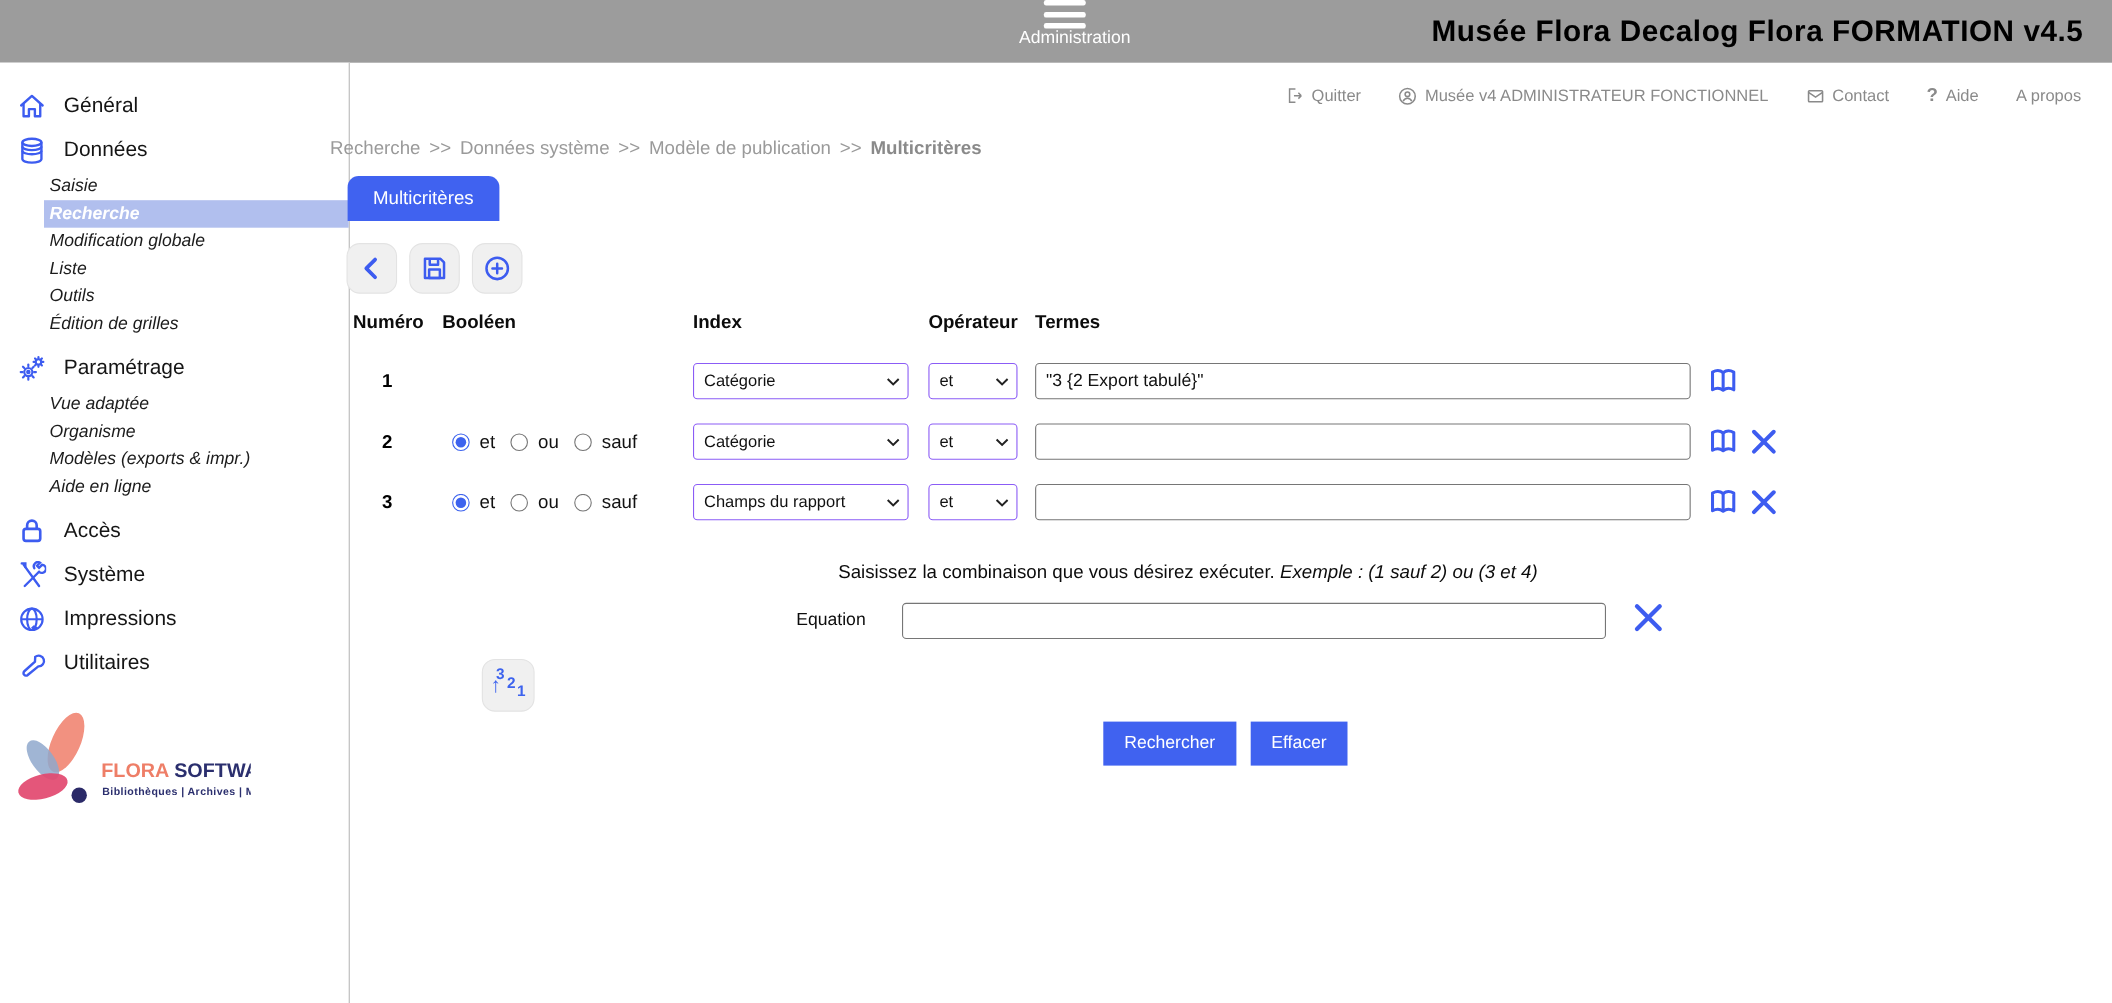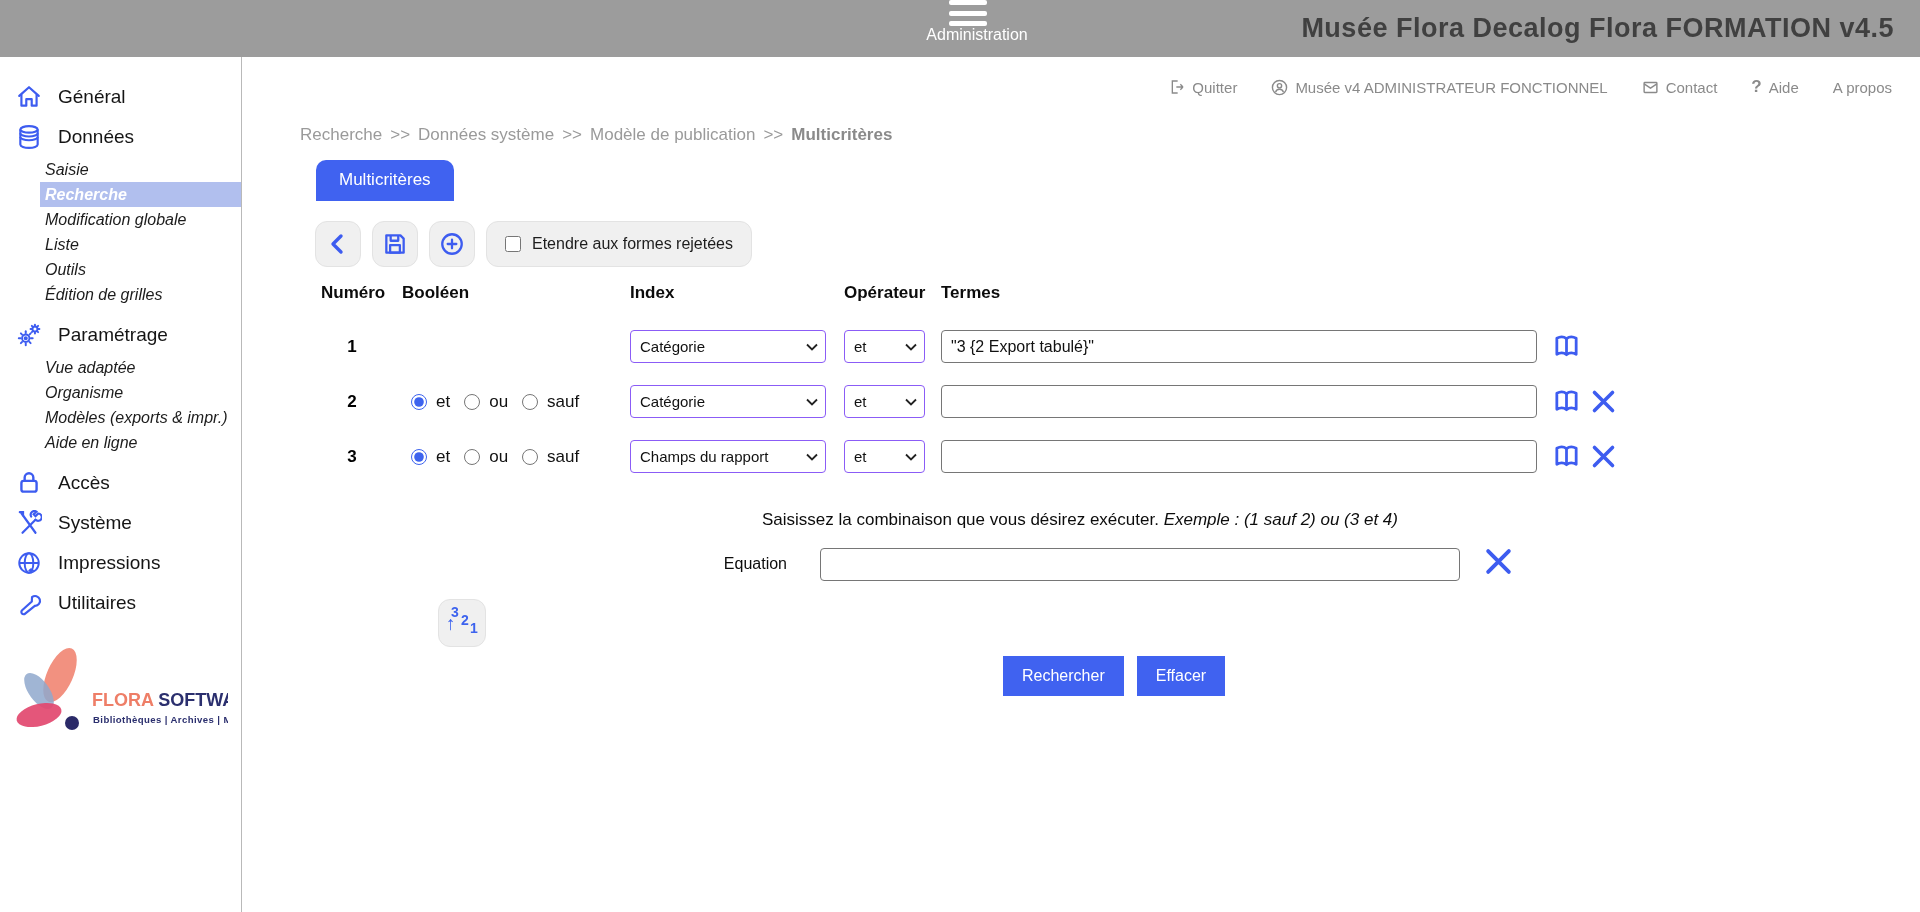--- a/index.html
+++ b/index.html
@@ -4,24 +4,24 @@
 <style>
   * { margin:0; padding:0; box-sizing:border-box; }
   html,body { width:1920px; height:912px; background:#fff; font-family:"Liberation Sans", sans-serif; overflow:hidden; }
   .page { position:relative; width:1920px; height:912px; }
 
   
   .topbar { position:absolute; left:0; top:0; width:1920px; height:57px; background:#9c9c9c; display:flex; align-items:center;flex-direction:column; }
   .hamburger { width:38px; height:26px; margin-left:15px; display:flex; flex-direction:column; justify-content:space-between; cursor:pointer; }
   .hamburger div { height:5px; background:#fff; border-radius:2px; }
   .topbar-app { color:#fff; font-size:16px; margin-left:34px; }
-  .topbar-title { position:absolute; right:26px; top:0; height:57px; display:flex; align-items:center; color:#404040; font-size:27px; font-weight:bold; letter-spacing:.5px; }
-
-  
-  .sidebar { position:absolute; left:0; top:57px; width:242px; height:855px; border-right:1px solid #b9b9b9; background:#fff; padding-top:20px; }
+  .topbar-title { position:absolute; right:26px; top:0; height:57px; display:flex; align-items:center; color:#000000; font-size:27px; font-weight:bold; letter-spacing:.5px; }
+
+  
+  .sidebar { position:absolute; left:0; top:57px; width:318px; height:855px; border-right:1px solid #b9b9b9; background:#fff; padding-top:20px; }
   .side-section { display:flex; align-items:center; gap:16px; padding:7px 0 7px 16px; font-size:19px; color:#151515; cursor:pointer; }
   .side-section svg { flex:0 0 auto; }
   .side-sub { font-size:16px; color:#1c1c1c; margin-left:40px; padding:3px 0 3px 5px; cursor:pointer; line-height:19px;font-style:italic; }
   .side-sub.selected { background:#b1bfee; color:#fff; font-weight:600; }
   .side-gap { height:8px; }
 
   
   .logo-wrap { position:absolute; left:8px; top:585px; width:220px; }
 
   
@@ -250,24 +250,20 @@
             <path d="M8 4 V9 H15 V4"></path>
             <rect x="7.5" y="13" width="9" height="7"></rect>
           </svg>
       </div>
       <div class="tool-btn">
         <svg width="26" height="26" viewBox="0 0 24 24" fill="none" stroke="#3d5cf0" stroke-width="2.1" stroke-linecap="round">
             <circle cx="12" cy="12" r="9"></circle>
             <path d="M12 8 V16 M8 12 H16"></path>
           </svg>
       </div>
-      <label class="tool-pill">
-        <input type="checkbox" style="">
-        <span>Etendre aux formes rejetées</span>
-      </label>
     </div>
 
     <div class="criteria">
       <div class="crit-grid">
         <div class="crit-head">Numéro</div>
         <div class="crit-head">Booléen</div>
         <div class="crit-head">Index</div>
         <div class="crit-head">Opérateur</div>
         <div class="crit-head">Termes</div>
         <div class="crit-head"></div>

